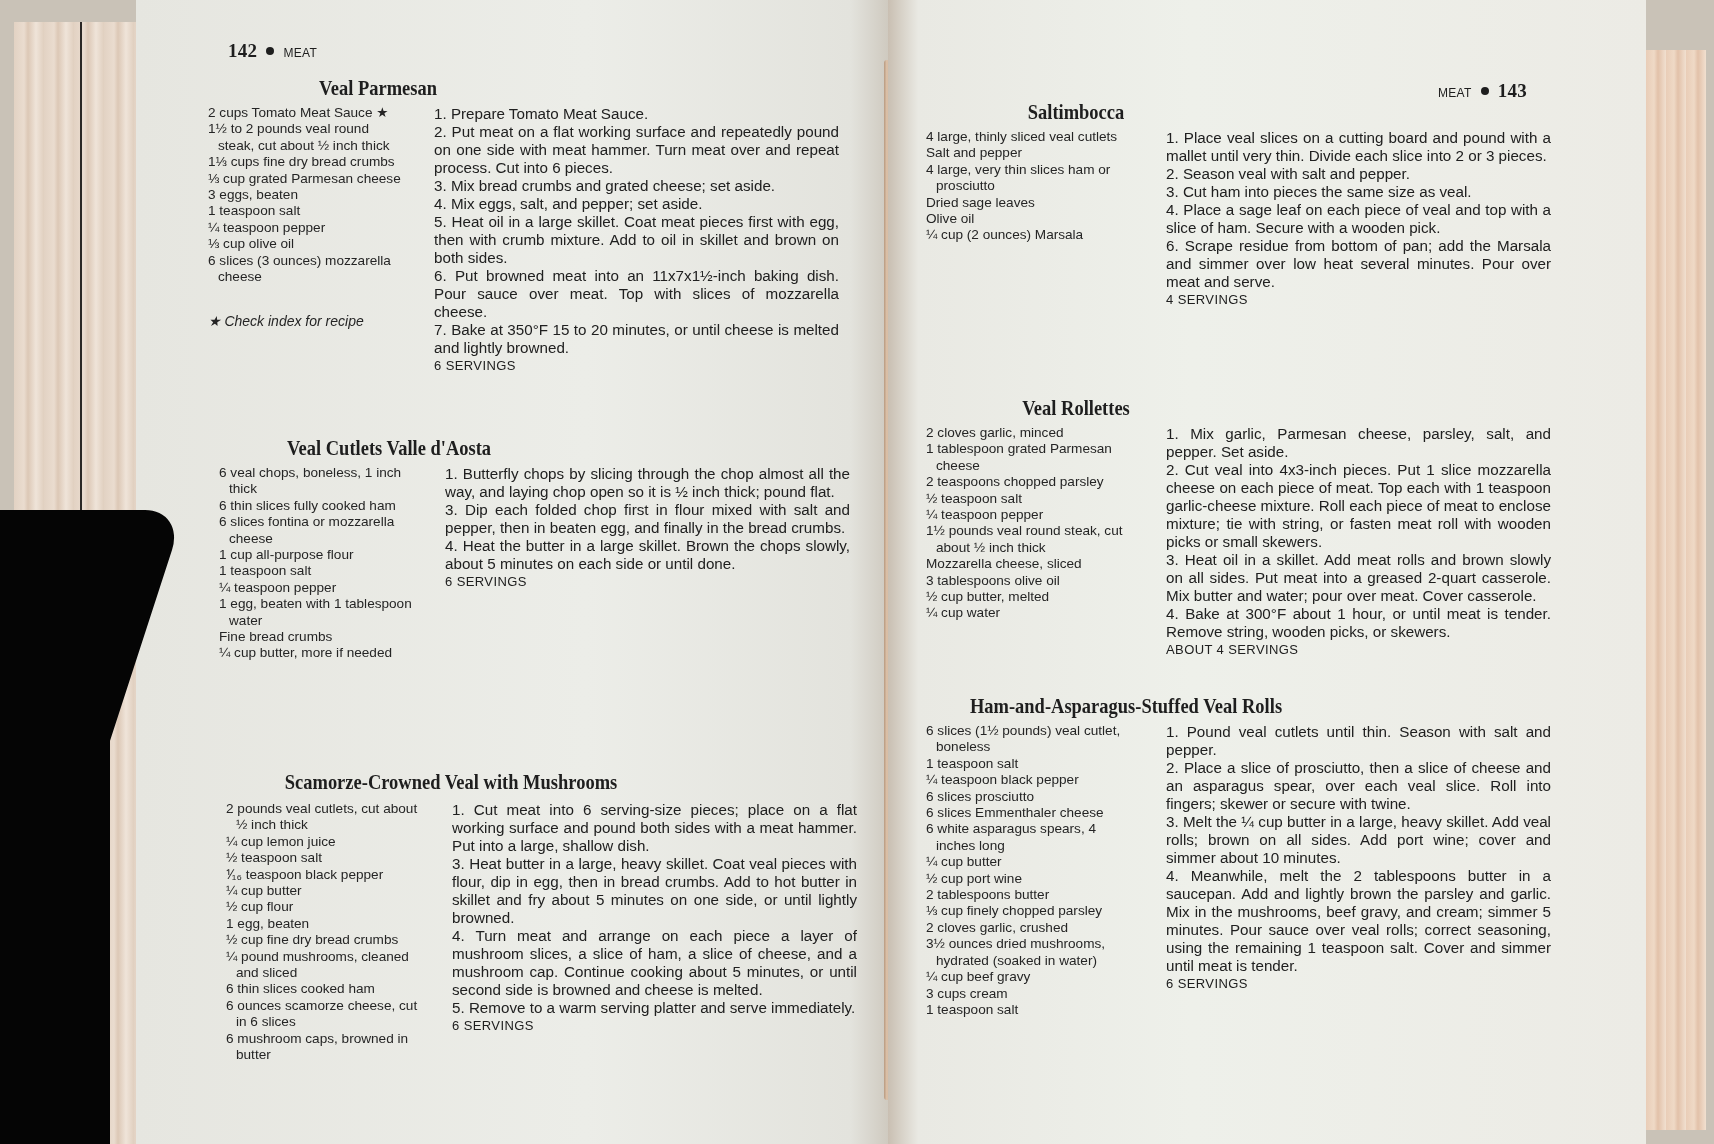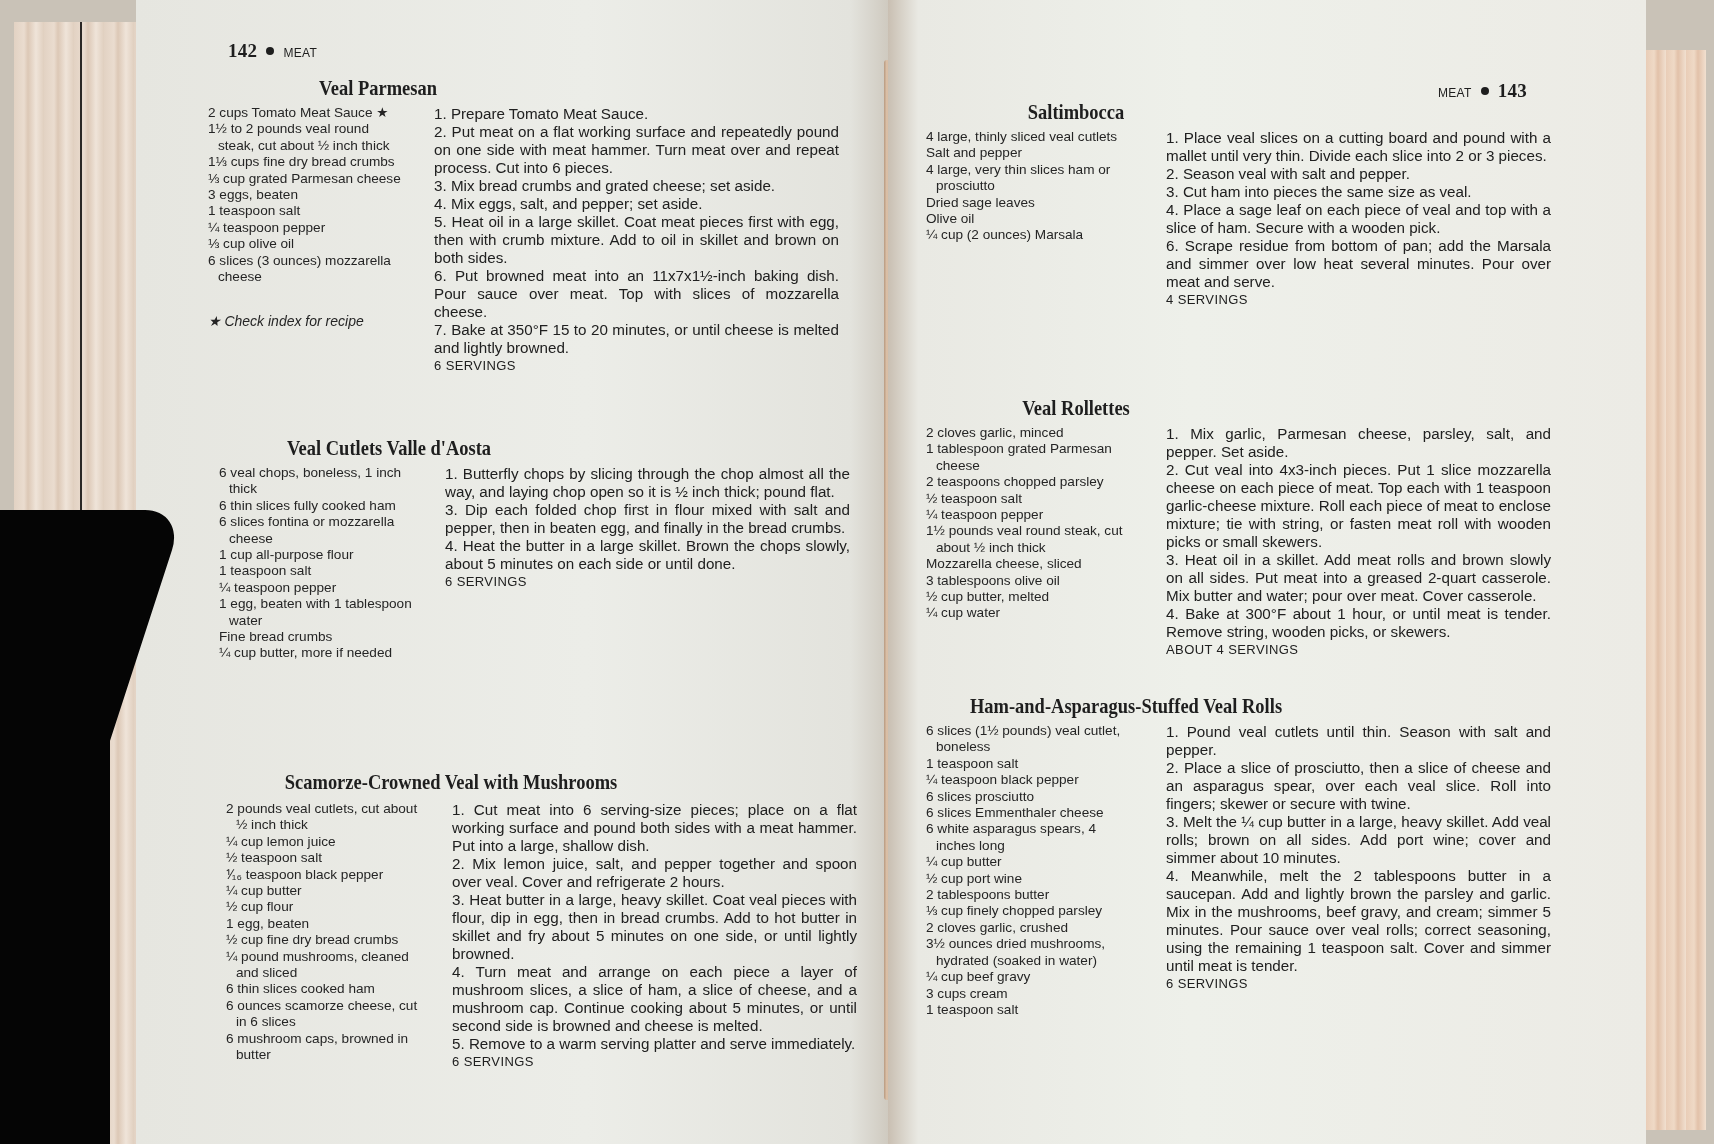--- a/index.html
+++ b/index.html
@@ -109,21 +109,20 @@
           <div>½ cup flour</div>
           <div>1 egg, beaten</div>
           <div>½ cup fine dry bread crumbs</div>
           <div>¼ pound mushrooms, cleaned and sliced</div>
           <div>6 thin slices cooked ham</div>
           <div>6 ounces scamorze cheese, cut in 6 slices</div>
           <div>6 mushroom caps, browned in butter</div>
         </div>
         <div class="steps" style="width:405px;margin-left:26px;">
           <div>1. Cut meat into 6 serving-size pieces; place on a flat working surface and pound both sides with a meat hammer. Put into a large, shallow dish.</div>
-          <div>2. Mix lemon juice, salt, and pepper together and spoon over veal. Cover and refrigerate 2 hours.</div>
           <div>3. Heat butter in a large, heavy skillet. Coat veal pieces with flour, dip in egg, then in bread crumbs. Add to hot butter in skillet and fry about 5 minutes on one side, or until lightly browned.</div>
           <div>4. Turn meat and arrange on each piece a layer of mushroom slices, a slice of ham, a slice of cheese, and a mushroom cap. Continue cooking about 5 minutes, or until second side is browned and cheese is melted.</div>
           <div>5. Remove to a warm serving platter and serve immediately.</div>
           <div class="serv">6 SERVINGS</div>
         </div>
       </div>
     </div>
   </div>
 
   <div class="gutter"></div>

